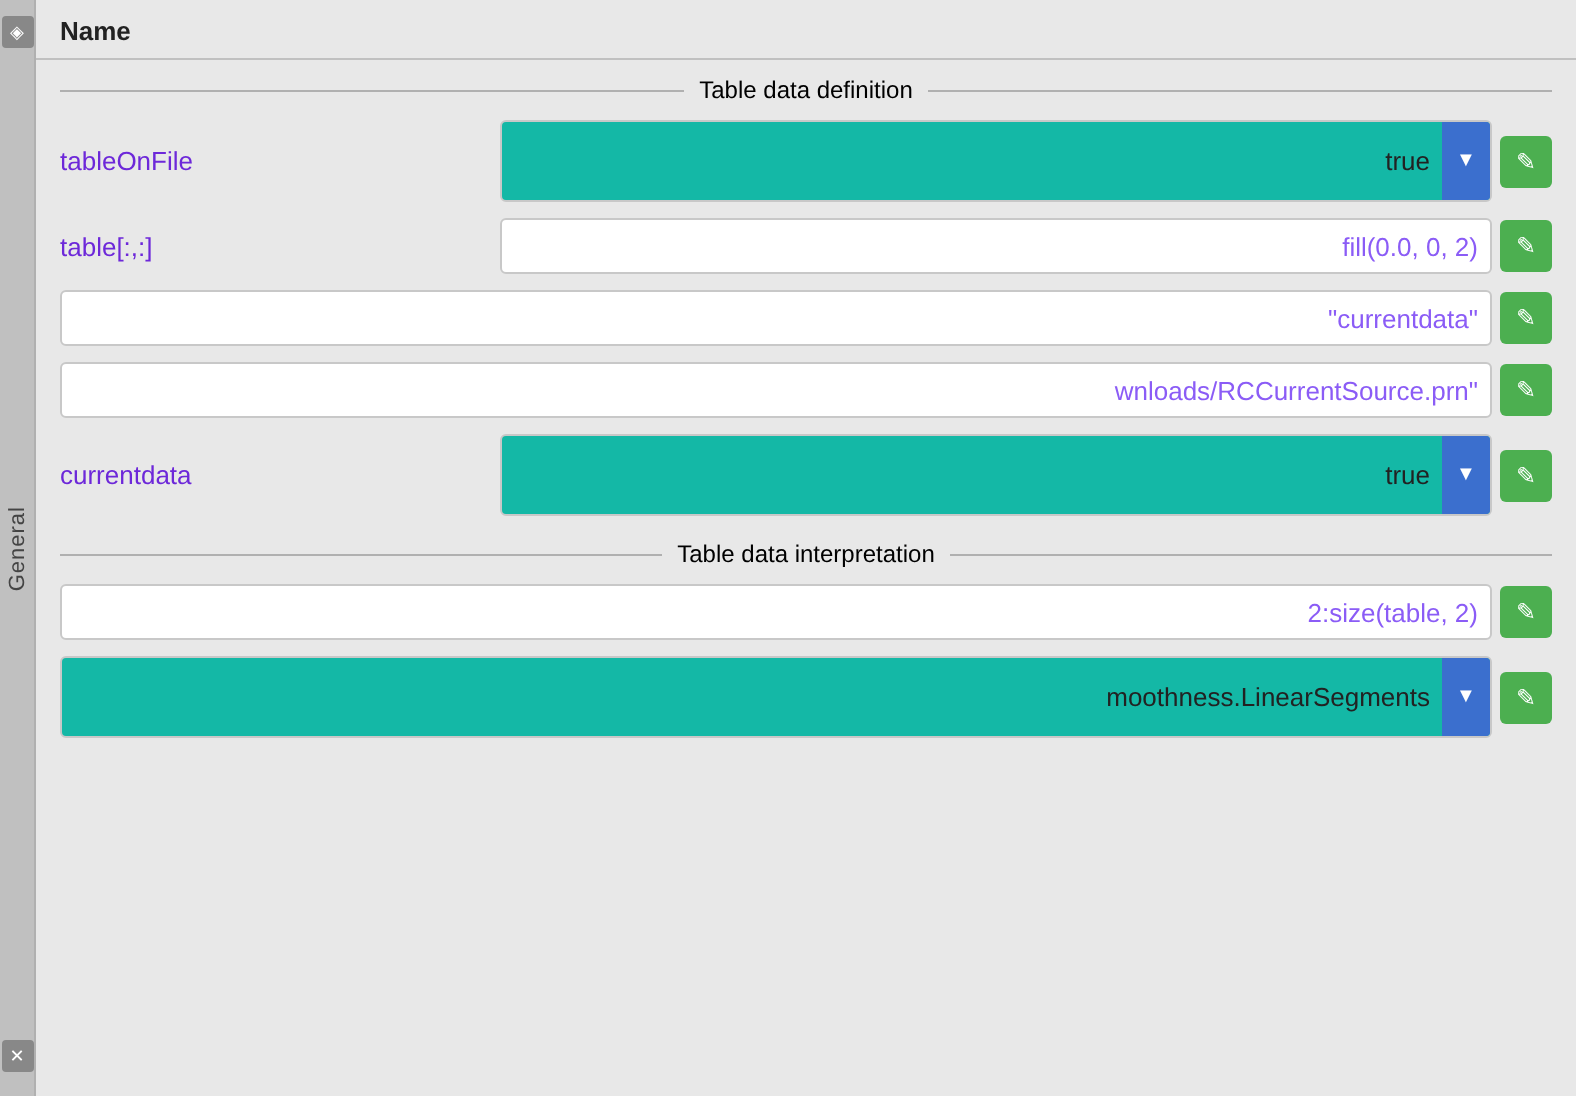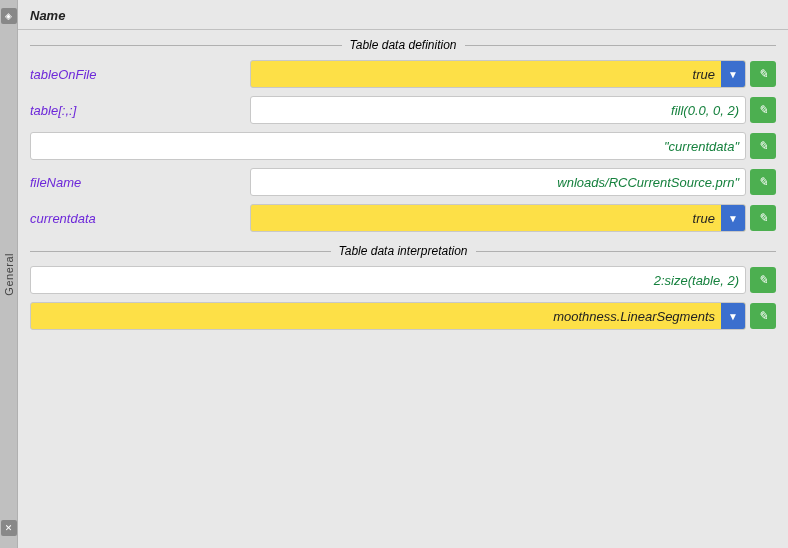--- a/index.html
+++ b/index.html
@@ -42,21 +42,20 @@
       justify-content: center;
       margin-bottom: 4px;
       cursor: pointer;
     }
 
     .main-content {
       flex: 1;
       background: #e8e8e8;
       display: flex;
       flex-direction: column;
-      font-style: italic;
     }
 
     .table-header {
       display: flex;
       padding: 8px 12px 6px 12px;
       border-bottom: 1px solid #c0c0c0;
       background: #e8e8e8;
     }
 
     .col-name {
@@ -118,29 +117,29 @@
       flex: 1;
       background: white;
       border: 1px solid #c8c8c8;
       border-radius: 3px;
       height: 28px;
       display: flex;
       align-items: center;
       justify-content: flex-end;
       padding: 0 6px;
       font-size: 13px;
-      color: #15803d;
+      color: #8b5cf6;
     }
 
     .value-field-with-dropdown {
       flex: 1;
-      background: #fde047;
+      background: #14b8a6;
       border: 1px solid #c8c8c8;
       border-radius: 3px;
-      height: 28px;
+      height: 41px;
       display: flex;
       align-items: center;
       justify-content: flex-end;
       overflow: hidden;
     }
 
     .value-text {
       flex: 1;
       text-align: right;
       padding: 0 6px;
@@ -241,21 +240,20 @@
       <div class="value-field">
         <span>"currentdata"</span>
       </div>
       <div class="edit-icon-btn">
         <span class="edit-icon">✎</span>
       </div>
     </div>
   </div>
 
   <div class="property-row">
-    <div class="property-name">fileName</div>
     <div class="property-value-area">
       <div class="value-field">
         <span>wnloads/RCCurrentSource.prn"</span>
       </div>
       <div class="edit-icon-btn">
         <span class="edit-icon">✎</span>
       </div>
     </div>
   </div>
 

